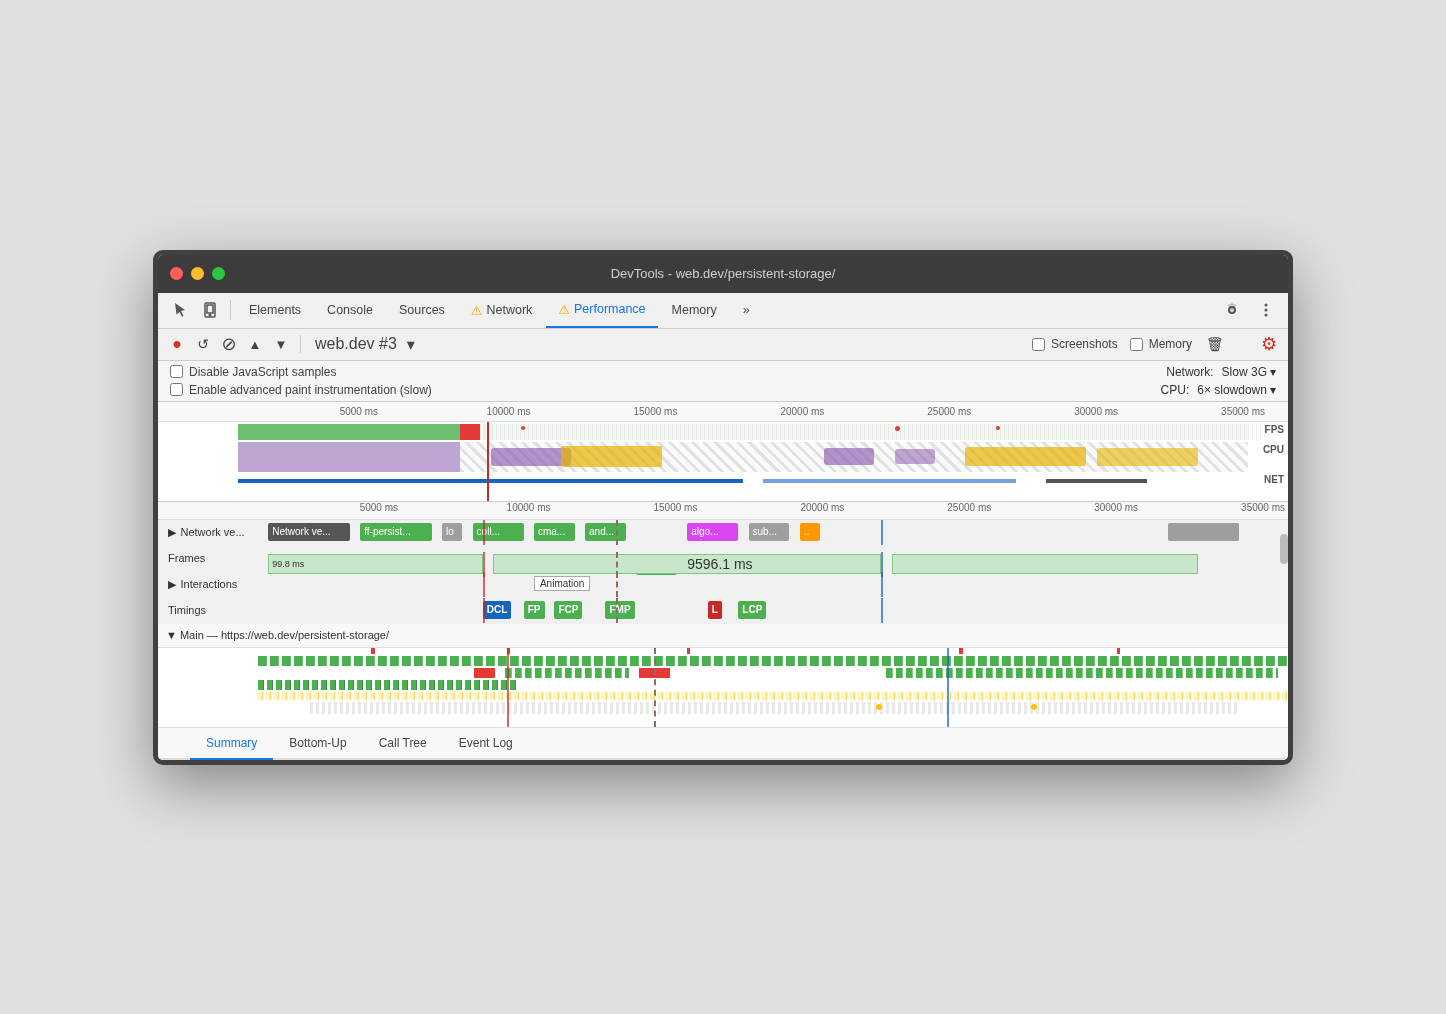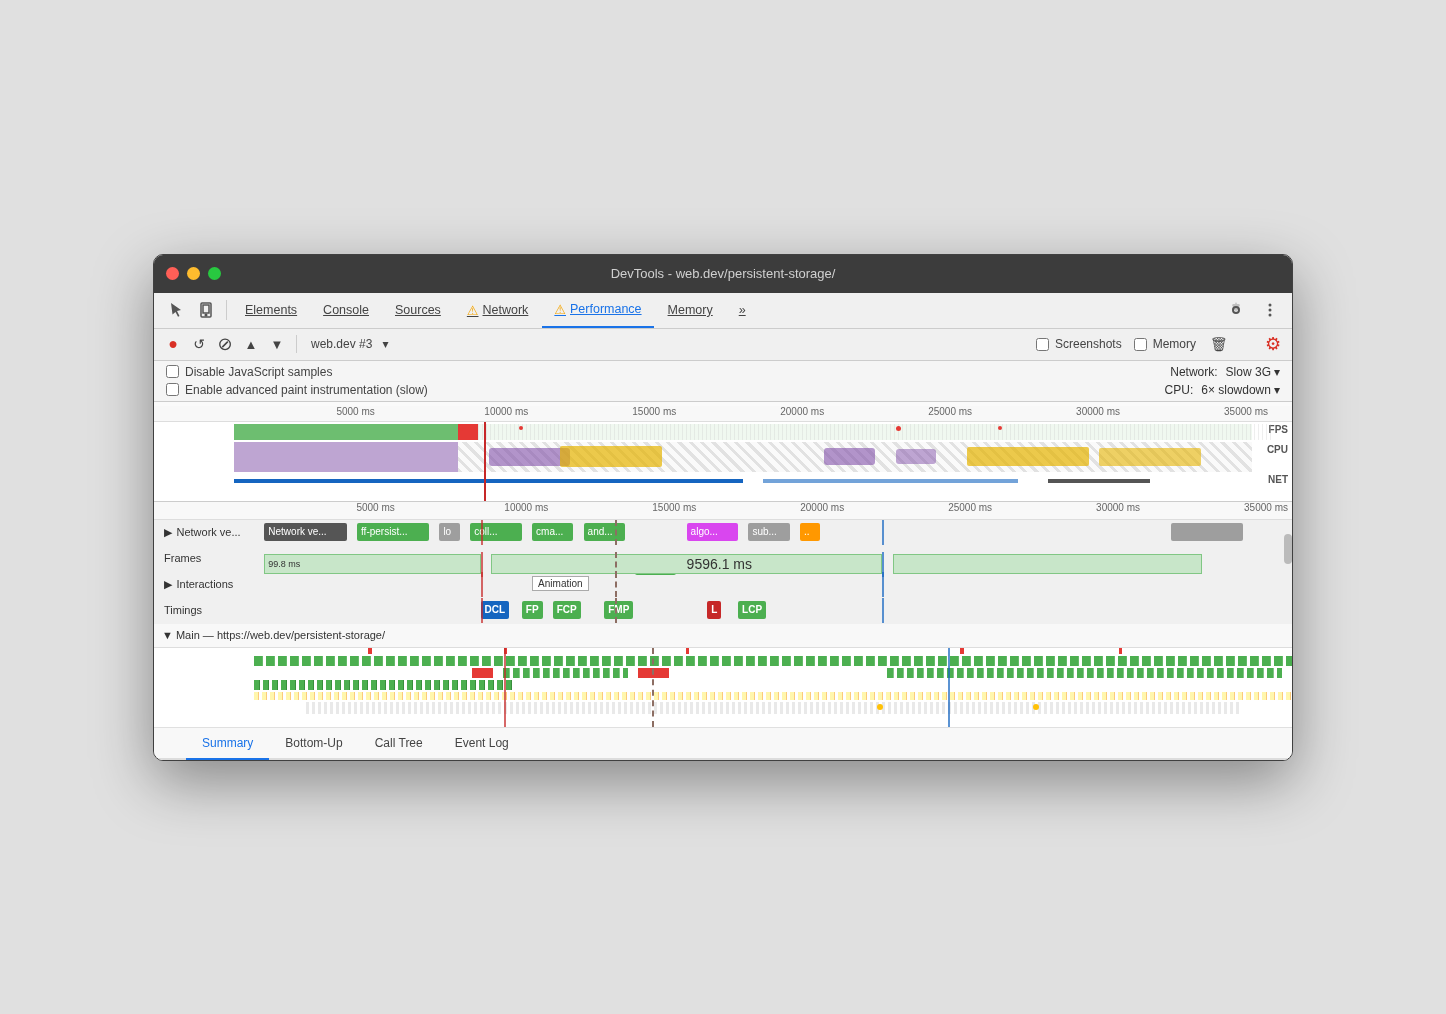--- a/index.html
+++ b/index.html
@@ -10,21 +10,21 @@
       justify-content: center;
       min-height: 100vh;
       font-family: -apple-system, BlinkMacSystemFont, 'Segoe UI', sans-serif;
     }
     .devtools-window {
       width: 1140px;
       background: #f0f0f0;
       border-radius: 10px;
       box-shadow: 0 20px 60px rgba(0,0,0,0.4);
       overflow: hidden;
-      border: 1px solid #404040;
+      border: 5px solid #404040;
     }
     .title-bar {
       background: #3c3c3c;
       height: 38px;
       display: flex;
       align-items: center;
       padding: 0 12px;
       position: relative;
     }
     .title-bar-title {
@@ -62,21 +62,20 @@
       padding: 0 12px;
       height: 36px;
       display: flex;
       align-items: center;
       font-size: 12.5px;
       color: #444;
       cursor: pointer;
       white-space: nowrap;
       position: relative;
       gap: 4px;
-      text-decoration: underline;
     }
     .tab-item.active {
       color: #1a73e8;
       border-bottom: 2px solid #1a73e8;
     }
     .tab-separator { width: 1px; height: 20px; background: #ccc; margin: 0 4px; }
     .toolbar-right { margin-left: auto; display: flex; align-items: center; gap: 6px; }
     .toolbar-icon-btn {
       width: 28px; height: 28px;
       border: none; background: transparent;
@@ -96,21 +95,21 @@
     .st-btn {
       width: 22px; height: 22px;
       border: none; background: transparent;
       cursor: pointer; display: flex; align-items: center; justify-content: center;
       color: #444; font-size: 14px; border-radius: 3px;
     }
     .st-btn.record { color: #d93025; font-size: 16px; }
     .st-separator { width: 1px; height: 18px; background: #ccc; margin: 0 4px; }
     .profile-selector {
       display: flex; align-items: center; gap: 10px;
-      font-size: 12px; color: #444; padding: 2px 6px;
+      font-size: 16px; color: #444; padding: 2px 6px;
       cursor: pointer;
     }
     .checkbox-label {
       display: flex; align-items: center; gap: 6px;
       font-size: 12px; color: #444; cursor: pointer;
     }
     .checkbox-label input { cursor: pointer; }
     .screenshots-memory-area {
       margin-left: auto; display: flex; align-items: center; gap: 12px;
     }

